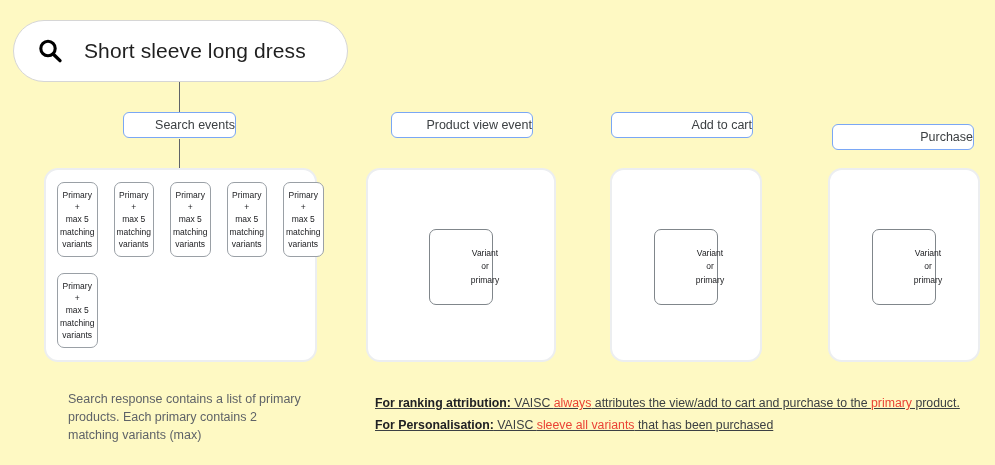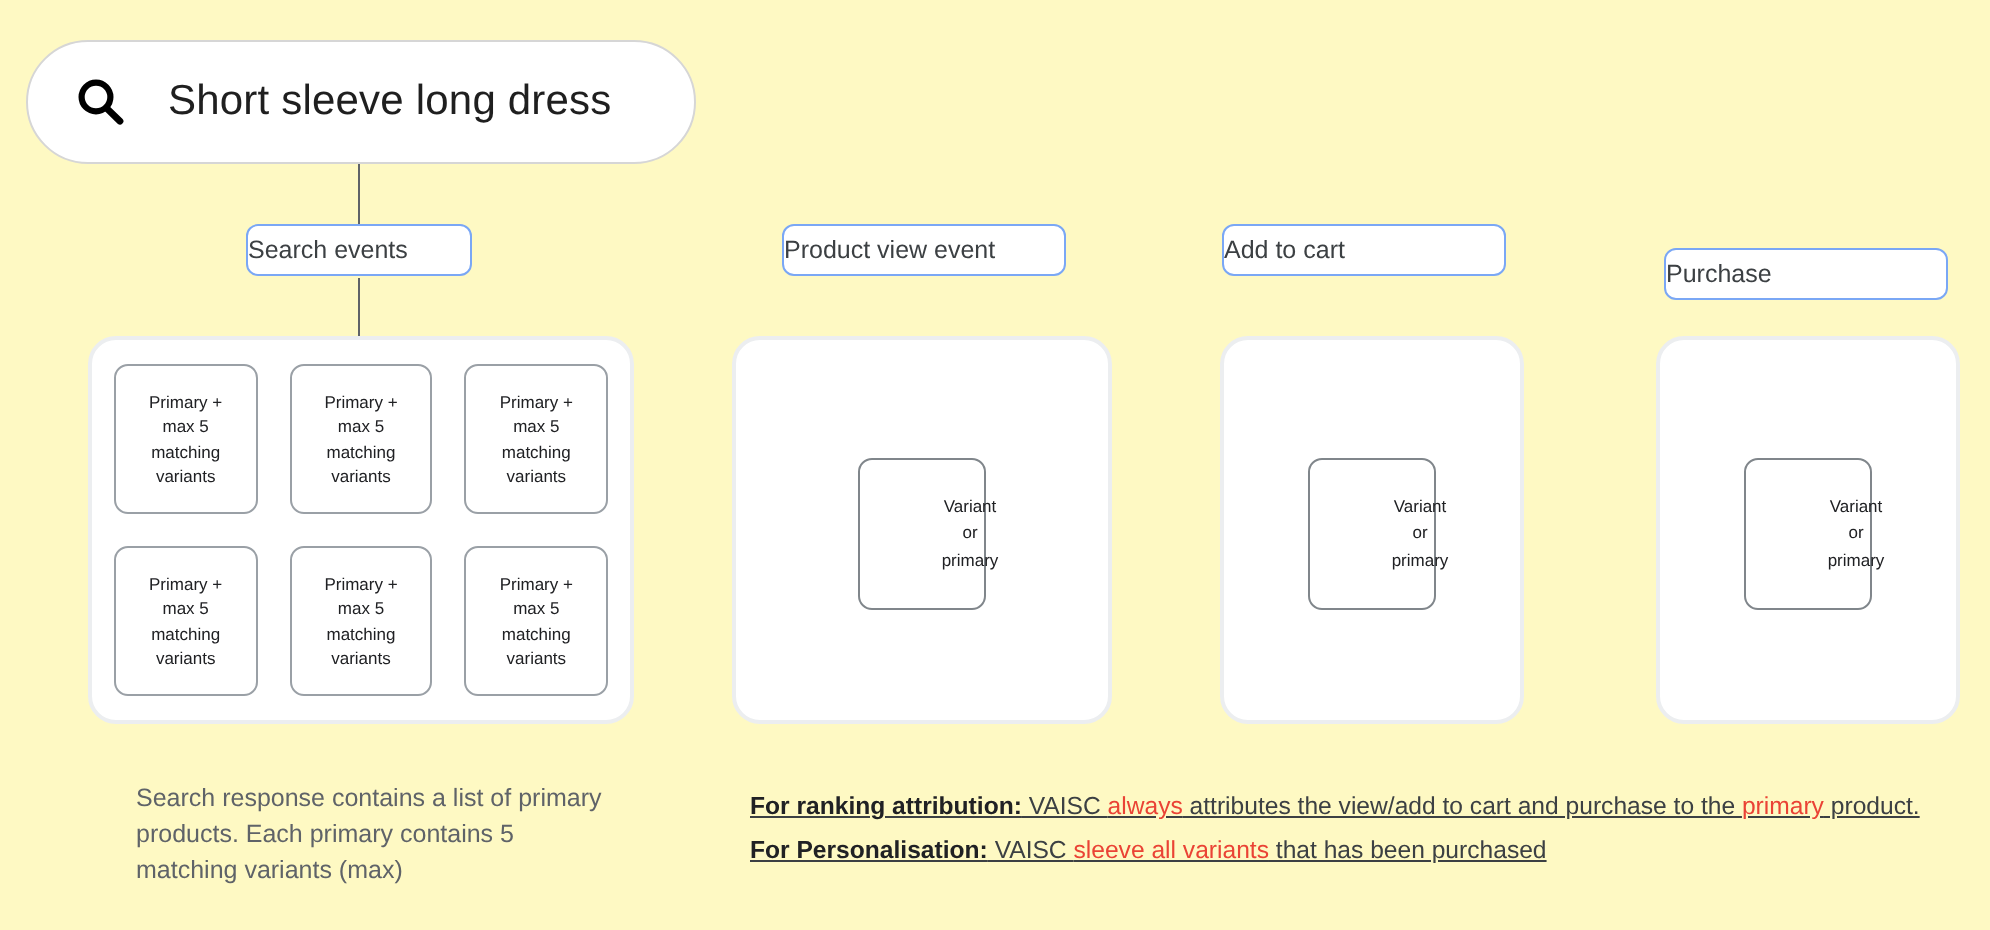--- a/index.html
+++ b/index.html
@@ -61,21 +61,21 @@
   
   .event-label {
     position: absolute;
     height: 26px;
     box-sizing: border-box;
     border: 1px solid #7aa7f5;
     border-radius: 6px;
     background: #ffffff;
     display: flex;
     align-items: center;
-    justify-content: flex-start;
+    justify-content: flex-end;
     font-size: 12.5px;
     color: #3c4043;
     white-space: nowrap;
   }
 
   
   .panel {
     position: absolute;
     box-sizing: border-box;
     border: 2px solid #eceef0;
@@ -84,21 +84,21 @@
   }
 
   
   .grid {
     position: absolute;
     left: 11px;
     top: 12px;
     right: 11px;
     bottom: 12px;
     display: grid;
-    grid-template-columns: repeat(3, 1fr);
+    grid-template-columns: repeat(5, 1fr);
     grid-template-rows: repeat(2, 1fr);
     column-gap: 14px;
     row-gap: 16px;
     gap: 16px;
   }
   .prod-card {
     border: 1px solid #9aa0a6;
     border-radius: 7px;
     background: #ffffff;
     display: flex;
@@ -263,21 +263,21 @@
   <div class="panel" style="left:828px; top:168px; width:152px; height:194px;">
     <div class="variant-card" style="left:42px; top:59px;">
       <span>
         <span>Variant</span>
         <span>or</span>
         <span>primary</span>
       </span>
     </div>
   </div>
 
-  <div class="caption-left">Search response contains a list of primary products. Each primary contains 5 matching variants (max)</div>
+  <div class="caption-left">Search response contains a list of primary products. Each primary contains 2 matching variants (max)</div>
 
   <div class="notes">
     <div class="row">
       <b>For ranking attribution:</b><span> VAISC </span><span class="hl">always</span><span> attributes the view/add to cart and purchase to the </span><span class="hl">primary</span><span> product.</span>
     </div>
     <div class="row">
       <b>For Personalisation:</b><span> VAISC </span><span class="hl">sleeve all variants</span><span> that has been purchased</span>
     </div>
   </div>
 

